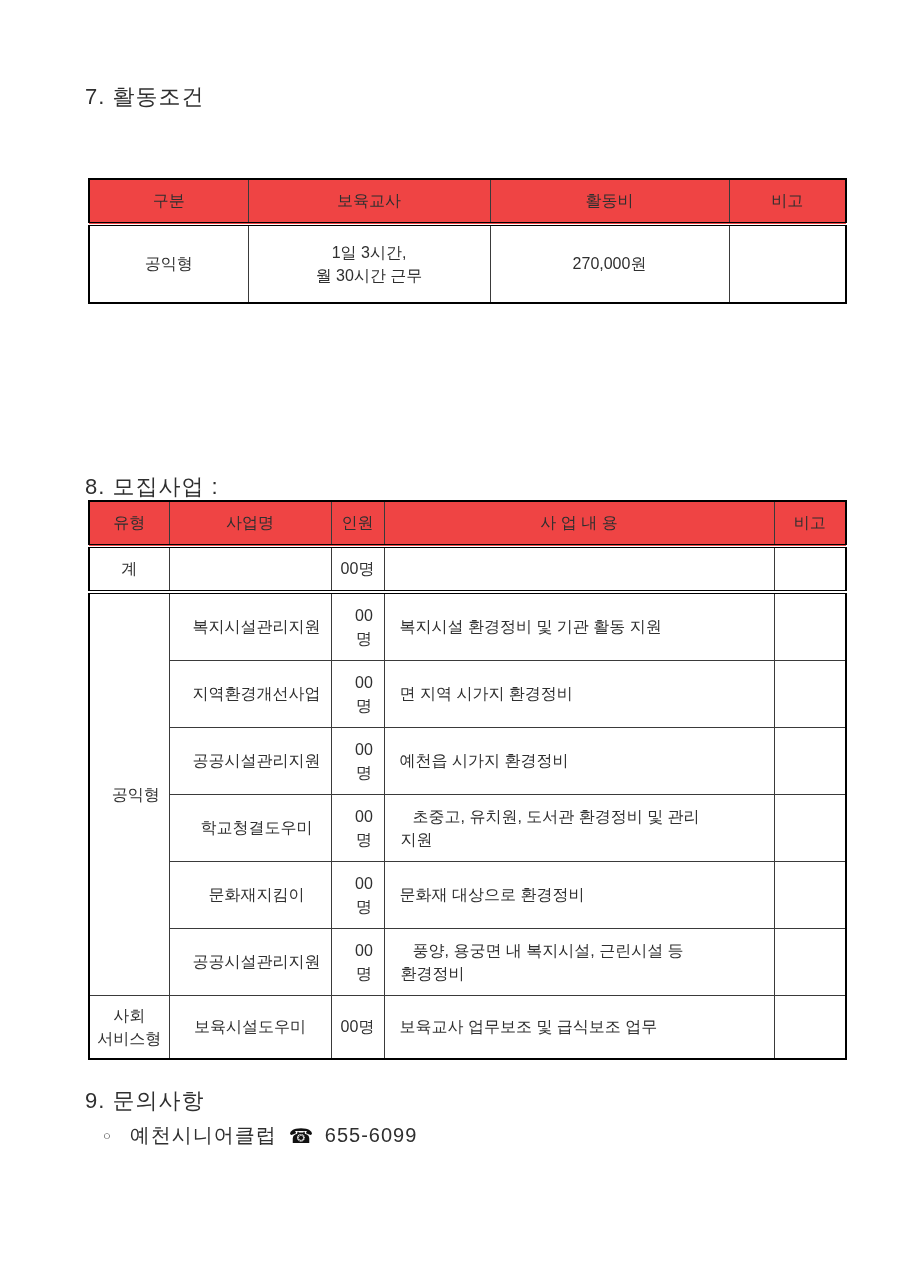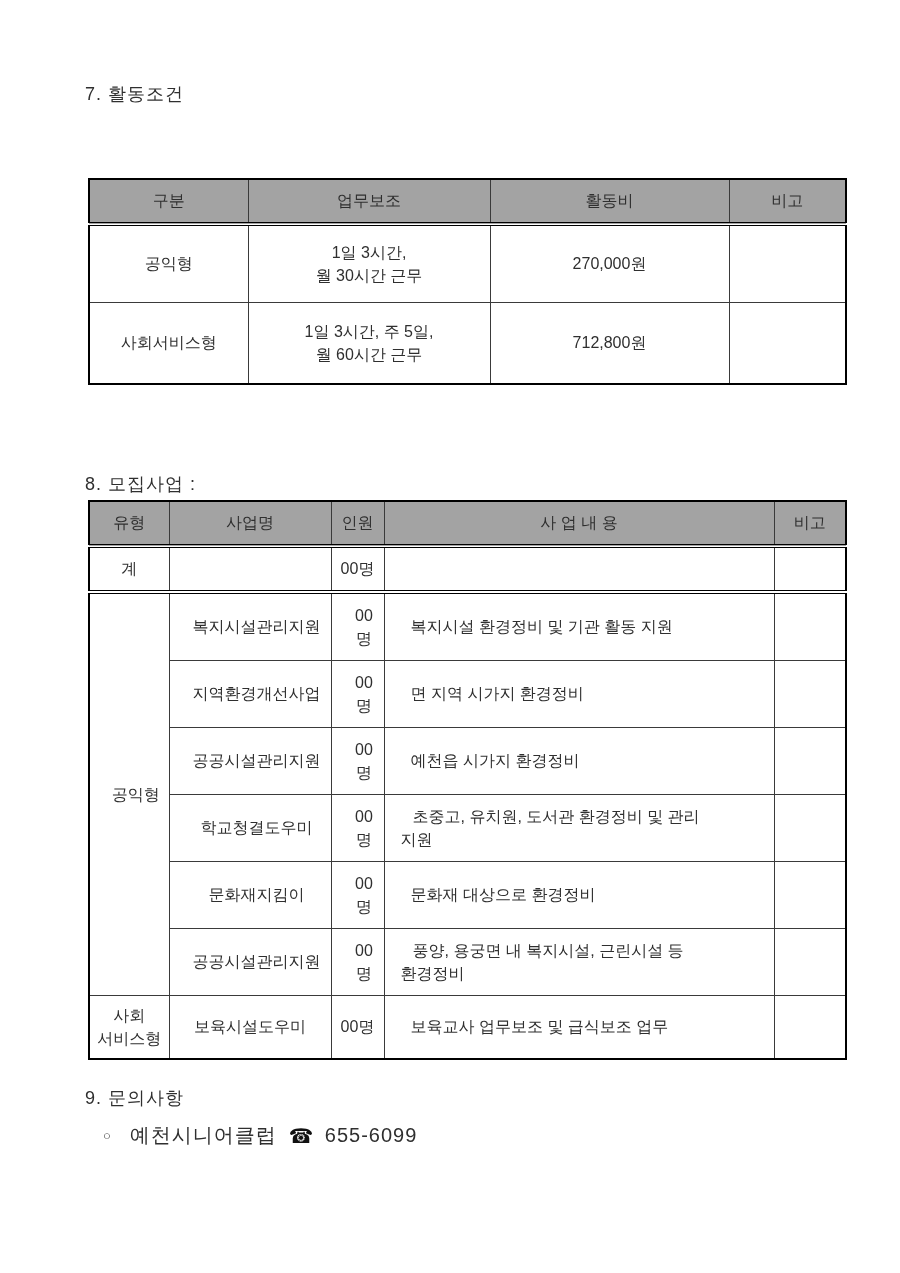--- a/index.html
+++ b/index.html
@@ -12,21 +12,21 @@
     width: 900px;
     height: 1273px;
     background: #ffffff;
     color: #2f2f2f;
     font-family: "Liberation Sans", "DejaVu Sans", sans-serif;
     overflow: hidden;
   }
   .heading {
     position: absolute;
     left: 85px;
-    font-size: 18px;
+    font-size: 22px;
     letter-spacing: 1px;
     color: #2f2f2f;
     white-space: nowrap;
   }
   #sec7 { top: 82px; }
   #sec8 { top: 472px; }
   #sec9 { top: 1086px; }
 
   table {
     position: absolute;
@@ -40,21 +40,21 @@
   #table1 { top: 178px; }
   #table2 { top: 500px; }
 
   table, th, td {
     border: 1px solid #3a3a3a;
   }
   table {
     border: 2px solid #000000;
   }
   th {
-    background: #a3a3a3;
+    background: #ef4444;
     font-weight: normal;
     border-bottom: 4px double #000000;
     height: 40px;
     text-align: center;
   }
   td {
     text-align: center;
     vertical-align: middle;
     padding: 2px 4px;
     line-height: 1.45;
@@ -63,21 +63,21 @@
     border-bottom: 4px double #000000;
   }
   .r76 td { height: 72px; }
   .r80 td { height: 76px; }
   .r43 td { height: 38px; }
   .r66 td { height: 62px; padding-left: 17px; }
   .r63 td { height: 58px; }
 
   td.detail {
     text-align: left;
-    padding-left: 26px;
+    padding-left: 15px;
   }
   td.detail2 {
     text-align: left;
     padding-left: 16px;
   }
   td.detail2 .ln1 { text-indent: 12px; }
   .line { display: block; }
 
   .contact-line {
     position: absolute;
@@ -110,42 +110,33 @@
   <table id="table1">
     <colgroup>
       <col style="width:159px">
         <col style="width:242px">
         <col style="width:239px">
         <col style="width:117px">
     </colgroup>
     <thead>
       <tr>
         <th>구분</th>
-        <th>업무보조</th>
+        <th>보육교사</th>
         <th>활동비</th>
         <th>비고</th>
       </tr>
     </thead>
     <tbody>
       <tr class="r76">
         <td>공익형</td>
         <td>
           <span class="line">1일 3시간,</span>
           <span class="line">월 30시간 근무</span>
         </td>
         <td>270,000원</td>
-        <td></td>
-      </tr>
-      <tr class="r80">
-        <td>사회서비스형</td>
-        <td>
-          <span class="line">1일 3시간, 주 5일,</span>
-          <span class="line">월 60시간 근무</span>
-        </td>
-        <td>712,800원</td>
         <td></td>
       </tr>
     </tbody>
   </table>
 
   <div class="heading" id="sec8">8. 모집사업 :</div>
 
   <table id="table2">
     <colgroup>
       <col style="width:80px">

